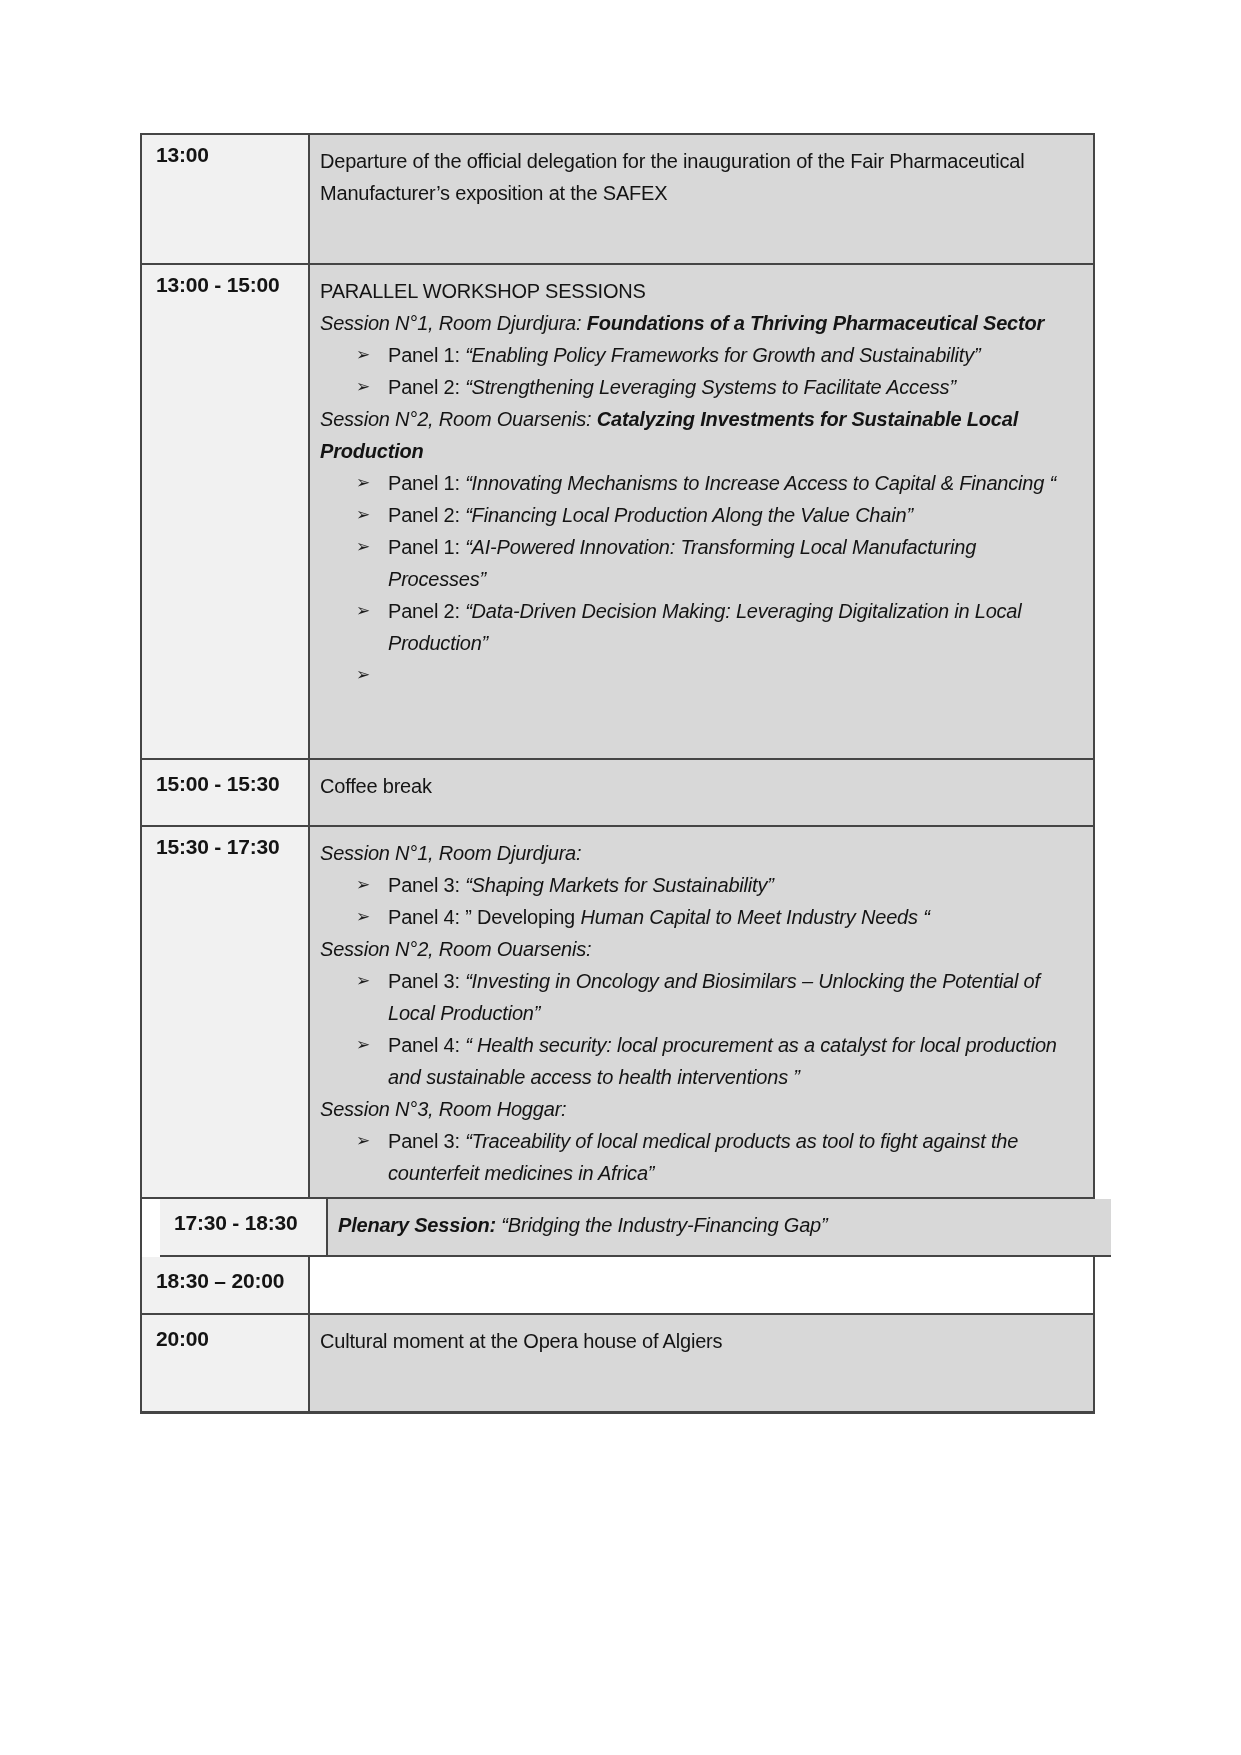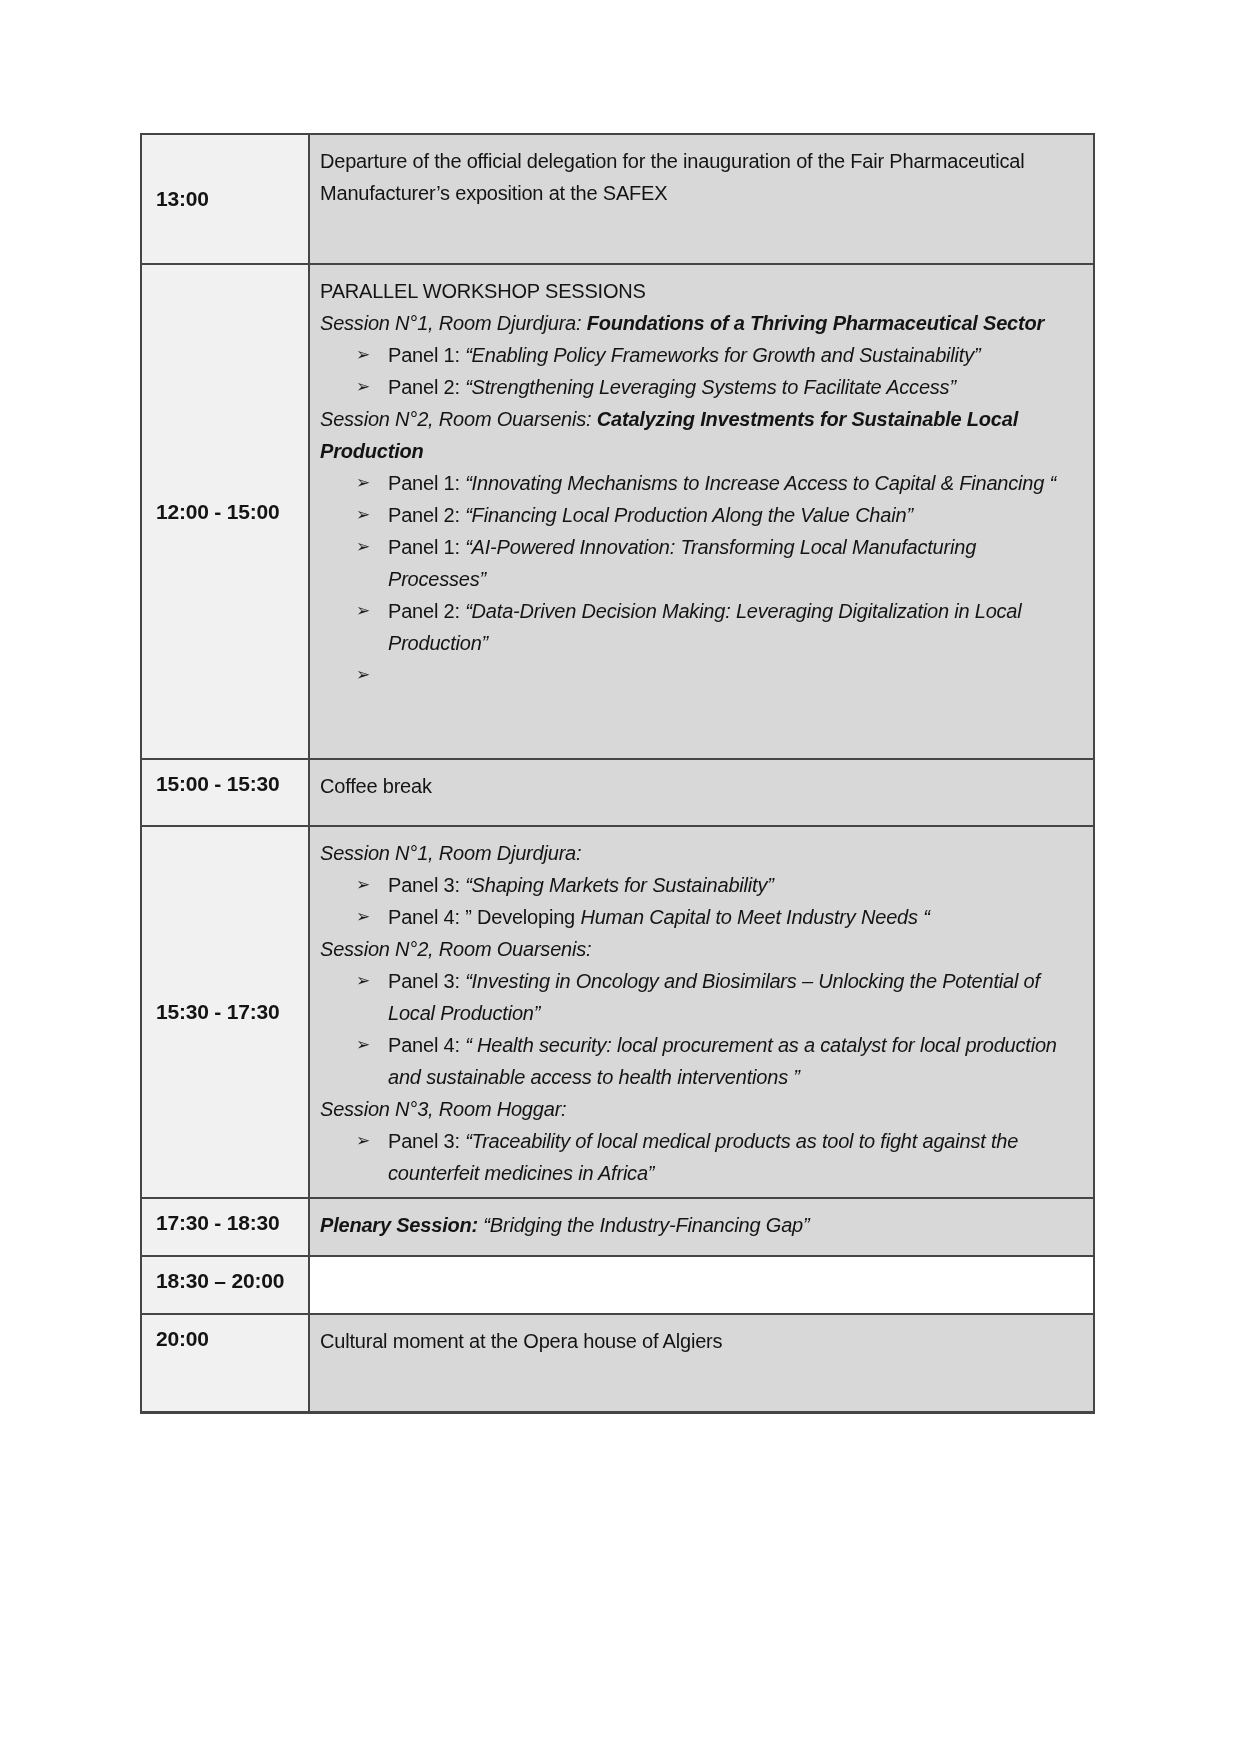--- a/index.html
+++ b/index.html
@@ -19,21 +19,21 @@
   }
   .row{display:flex;width:100%;border-bottom:2px solid var(--border-color);}
   .row:last-child{border-bottom:none;}
   .cell.time{
     width:168px;flex:0 0 168px;background:var(--time-col-bg);
     border-right:2px solid var(--border-color);
     padding:12px 8px 8px 14px;
     font-weight:bold;font-size:21px;letter-spacing:-0.2px;
     display:flex;align-items:flex-start;
   }
-  .cell.time.center{align-items:center;padding-top:8px;}
+  .cell.time.center{align-items:flex-start;padding-top:8px;}
   .cell.content{
     flex:1 1 auto;background:var(--content-col-bg);
     padding:10px 14px 8px 10px;
     font-size:20px;letter-spacing:-0.2px;line-height:1.6;
   }
   .para{min-height:32px;}
   .para.bullet{position:relative;padding-left:68px;}
   .para .marker{
     position:absolute;left:36px;top:0;
     font-size:17px;line-height:32px;color:#1d1d1d;
@@ -50,21 +50,21 @@
     <div class="row" style="min-height: 130px;">
       <div class="cell time center">
         <span class="time-text">13:00</span>
       </div>
       <div class="cell content">
         <div class="para"><span class="seg regular">Departure of the official delegation for the inauguration of the Fair Pharmaceutical Manufacturer’s exposition at the SAFEX</span></div>
       </div>
     </div>
     <div class="row" style="min-height: 495px;">
       <div class="cell time center">
-        <span class="time-text">12:00 - 15:00</span>
+        <span class="time-text">13:00 - 15:00</span>
       </div>
       <div class="cell content">
         <div class="para"><span class="seg regular">PARALLEL WORKSHOP SESSIONS</span></div>
         <div class="para"><span class="seg italic">Session N°1, Room Djurdjura: </span><span class="seg bold-italic">Foundations of a Thriving Pharmaceutical Sector</span></div>
         <div class="para bullet"><span class="marker">➢</span><span class="seg regular">Panel 1: </span><span class="seg italic">“Enabling Policy Frameworks for Growth and Sustainability”</span></div>
         <div class="para bullet"><span class="marker">➢</span><span class="seg regular">Panel 2: </span><span class="seg italic">“Strengthening Leveraging Systems to Facilitate Access”</span></div>
         <div class="para"><span class="seg italic">Session N°2, Room Ouarsenis: </span><span class="seg bold-italic">Catalyzing Investments for Sustainable Local Production</span></div>
         <div class="para bullet"><span class="marker">➢</span><span class="seg regular">Panel 1: </span><span class="seg italic">“Innovating Mechanisms to Increase Access to Capital &amp; Financing “</span></div>
         <div class="para bullet"><span class="marker">➢</span><span class="seg regular">Panel 2: </span><span class="seg italic">“Financing Local Production Along the Value Chain”</span></div>
         <div class="para bullet"><span class="marker">➢</span><span class="seg regular">Panel 1: </span><span class="seg italic">“AI-Powered Innovation: Transforming Local Manufacturing Processes”</span></div>
@@ -90,21 +90,21 @@
         <div class="para"><span class="seg italic">Session N°1, Room Djurdjura:</span></div>
         <div class="para bullet"><span class="marker">➢</span><span class="seg regular">Panel 3: </span><span class="seg italic">“Shaping Markets for Sustainability”</span></div>
         <div class="para bullet"><span class="marker">➢</span><span class="seg regular">Panel 4: ” Developing </span><span class="seg italic">Human Capital to Meet Industry Needs “</span></div>
         <div class="para"><span class="seg italic">Session N°2, Room Ouarsenis:</span></div>
         <div class="para bullet"><span class="marker">➢</span><span class="seg regular">Panel 3: </span><span class="seg italic">“Investing in Oncology and Biosimilars – Unlocking the Potential of Local Production”</span></div>
         <div class="para bullet"><span class="marker">➢</span><span class="seg regular">Panel 4: </span><span class="seg italic">“ Health security: local procurement as a catalyst for local production and sustainable access to health interventions ”</span></div>
         <div class="para"><span class="seg italic">Session N°3, Room Hoggar:</span></div>
         <div class="para bullet"><span class="marker">➢</span><span class="seg regular">Panel 3: </span><span class="seg italic">“Traceability of local medical products as tool to fight against the counterfeit medicines in Africa”</span></div>
       </div>
     </div>
-    <div class="row" style="min-height: 58px;">
+    <div class="row" style="min-height: 58px; margin-left: 18px;">
       <div class="cell time ">
         <span class="time-text">17:30 - 18:30</span>
       </div>
       <div class="cell content">
         <div class="para"><span class="seg bold-italic">Plenary Session: </span><span class="seg italic">“Bridging the Industry-Financing Gap”</span></div>
       </div>
     </div>
     <div class="row" style="min-height: 58px;">
       <div class="cell time ">
         <span class="time-text">18:30 – 20:00</span>

